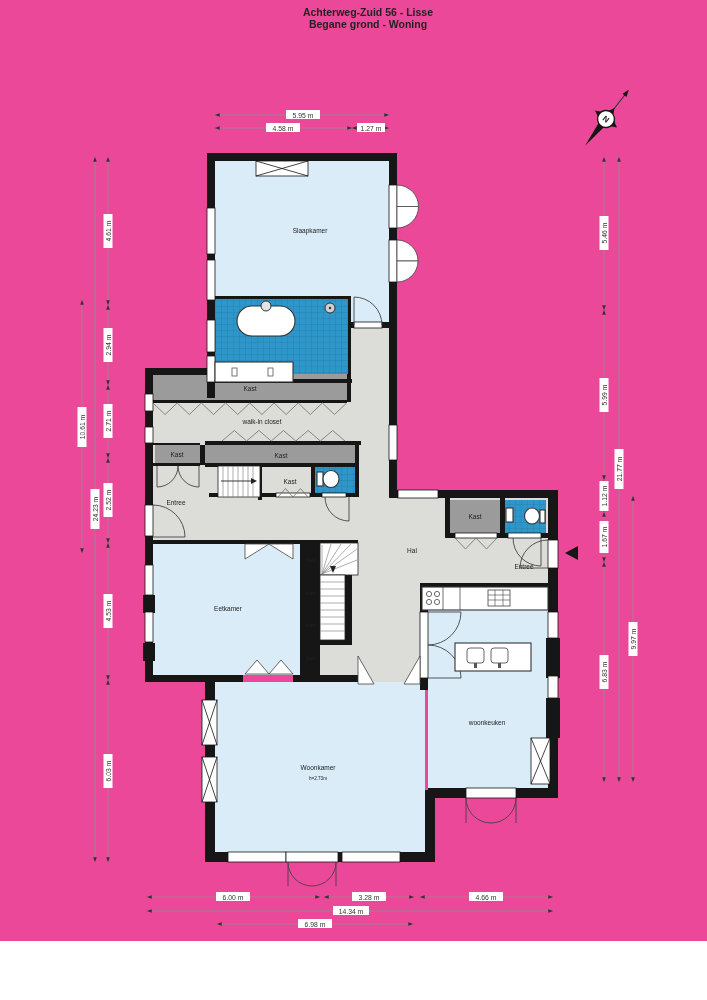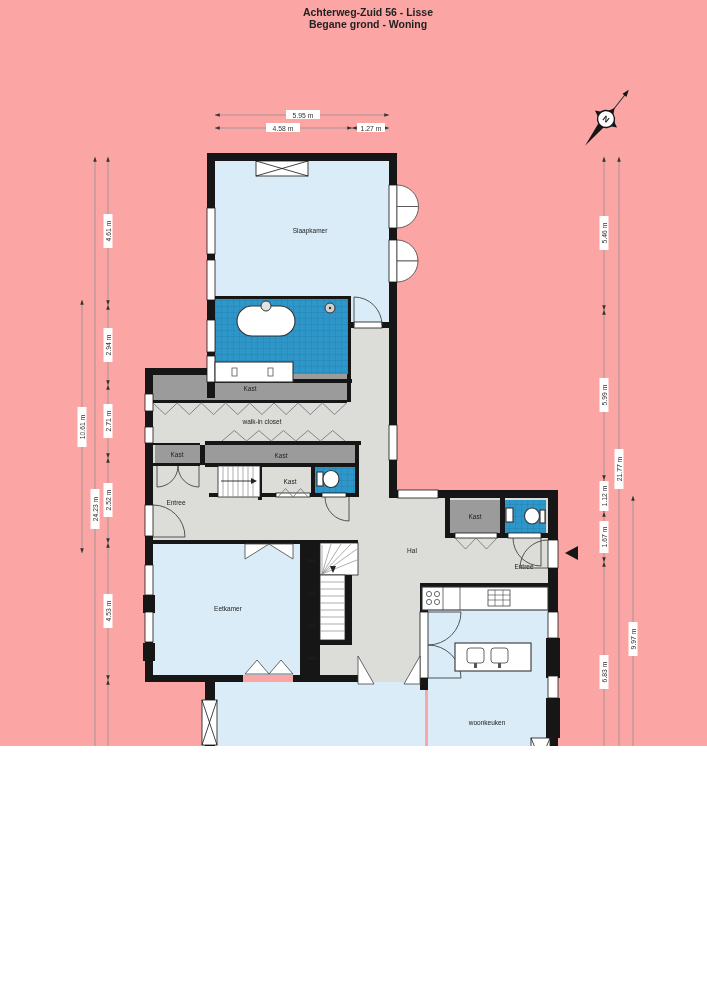--- a/index.html
+++ b/index.html
@@ -1,16 +1,16 @@
 <!DOCTYPE html>
 <html><head>
 <meta charset="utf-8">
 <style>
   html,body{margin:0;padding:0;background:#fff;}
-  #stage{position:relative;width:707px;height:746px;background:#fca5a5;overflow:hidden;
+  #stage{position:relative;width:707px;height:941px;background:#ec4899;overflow:hidden;
          font-family:"Liberation Sans",sans-serif;}
   svg{display:block;}
   text{font-family:"Liberation Sans",sans-serif;fill:#222;}
   .title{font-size:10.5px;font-weight:bold;text-anchor:middle;}
   .room{font-size:6.5px;text-anchor:middle;}
   .tinyroom{font-size:4.6px;text-anchor:middle;}
   .dimt{font-size:6.8px;fill:#333;text-anchor:middle;}
   .foot{font-size:6.6px;fill:#222;text-anchor:middle;}
   .wall{fill:#161616;}
   .win{fill:#ffffff;stroke:#161616;stroke-width:0.8;}

